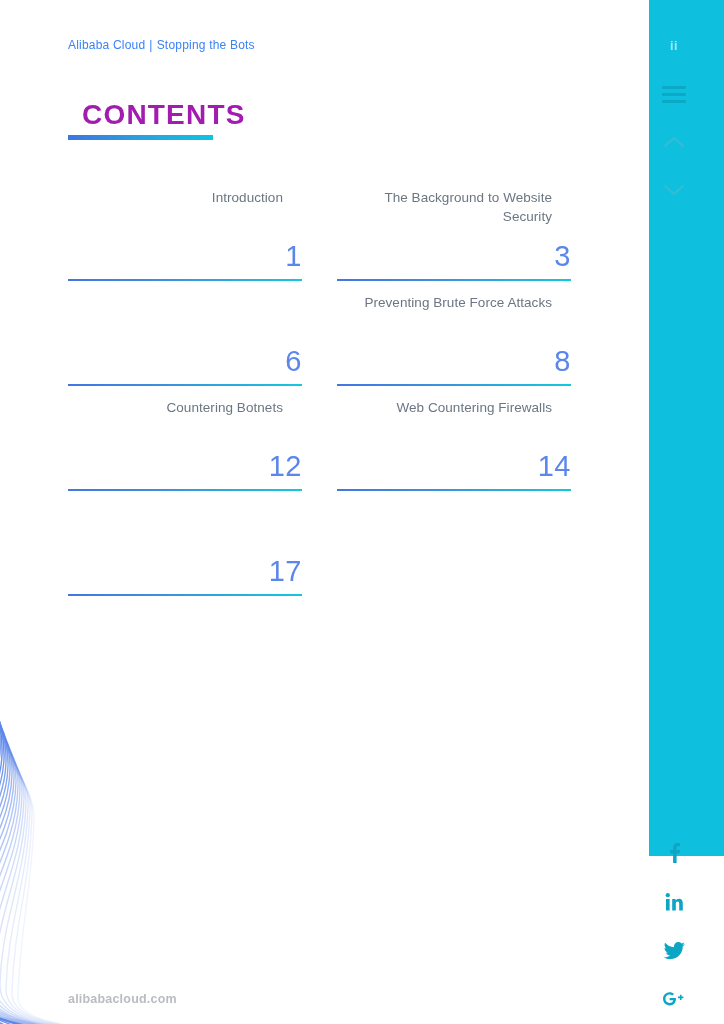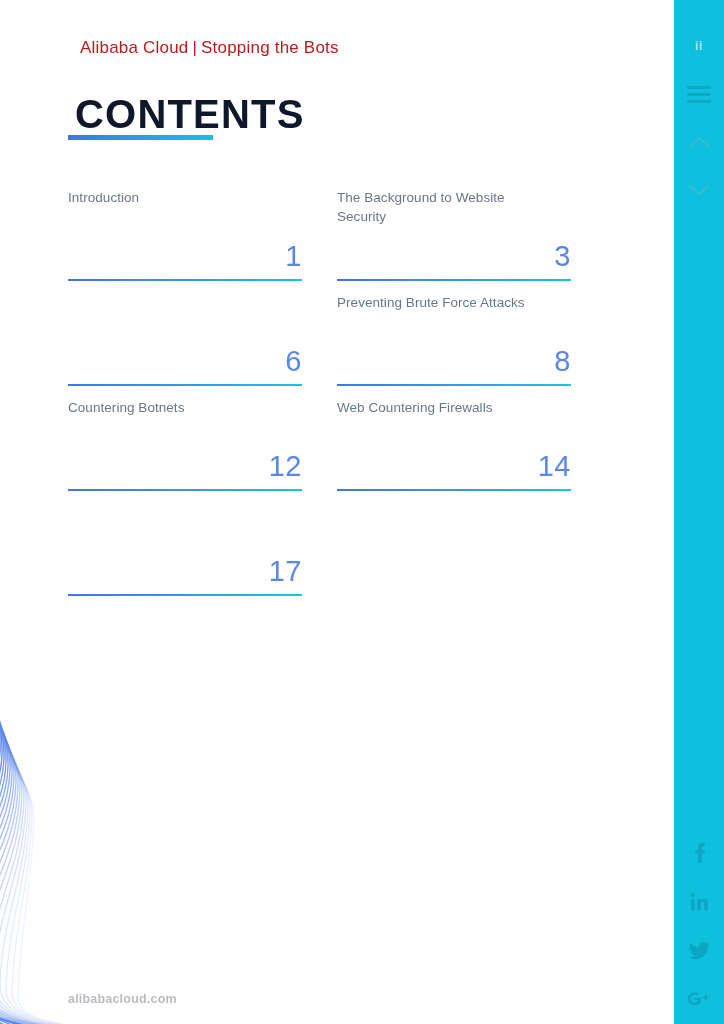--- a/index.html
+++ b/index.html
@@ -32,40 +32,40 @@
   .content {
     position: absolute;
     left: 0;
     top: 0;
     width: 674px;
     height: 1024px;
   }
 
   .breadcrumb {
     position: absolute;
-    left: 80px;
+    left: 68px;
     top: 38px;
-    font-size: 17px;
+    font-size: 12px;
     letter-spacing: 0.2px;
-    color: #b91c1c;
+    color: #3b82f6;
     white-space: nowrap;
   }
   .breadcrumb .sep {
     padding: 0 4px;
   }
 
   .page-title {
     position: absolute;
     left: 67px;
     top: 86px;
-    margin: 8px;
-    font-size: 40px;
+    margin: 15px;
+    font-size: 28px;
     font-weight: bold;
     letter-spacing: 1.2px;
-    color: #0f172a;
+    color: #a21caf;
     line-height: 1;
   }
   .title-rule {
     position: absolute;
     left: 68px;
     top: 135px;
     width: 145px;
     height: 5px;
     background: linear-gradient(to right, #3C76E0 0%, #2D9BDF 45%, #0FC4E0 100%);
   }
@@ -86,20 +86,21 @@
     height: 105px;
     box-sizing: border-box;
   }
   .toc-label {
     display: block;
     font-size: 13.5px;
     line-height: 19px;
     color: #6B7682;
     letter-spacing: 0.05px;
     max-width: 215px;
+    text-align: right;
   }
   .toc-page {
     position: absolute;
     right: 0;
     bottom: 22px;
     font-size: 29px;
     line-height: 1;
     color: #5B86EA;
     letter-spacing: 0.5px;
   }
@@ -121,22 +122,23 @@
     letter-spacing: 0.2px;
     font-weight: bold;
   }
 
   
   .sidebar {
     position: absolute;
     right: 0;
     top: 0;
     width: 50px;
-    height: 1024px;
+    height: 856px;
     background: #0FC0DE;
+    padding-left: 25px;
   }
   .sb-item {
     position: absolute;
     left: 0;
     width: 50px;
     display: flex;
     align-items: center;
     justify-content: center;
   }
   .sb-pagenum {

